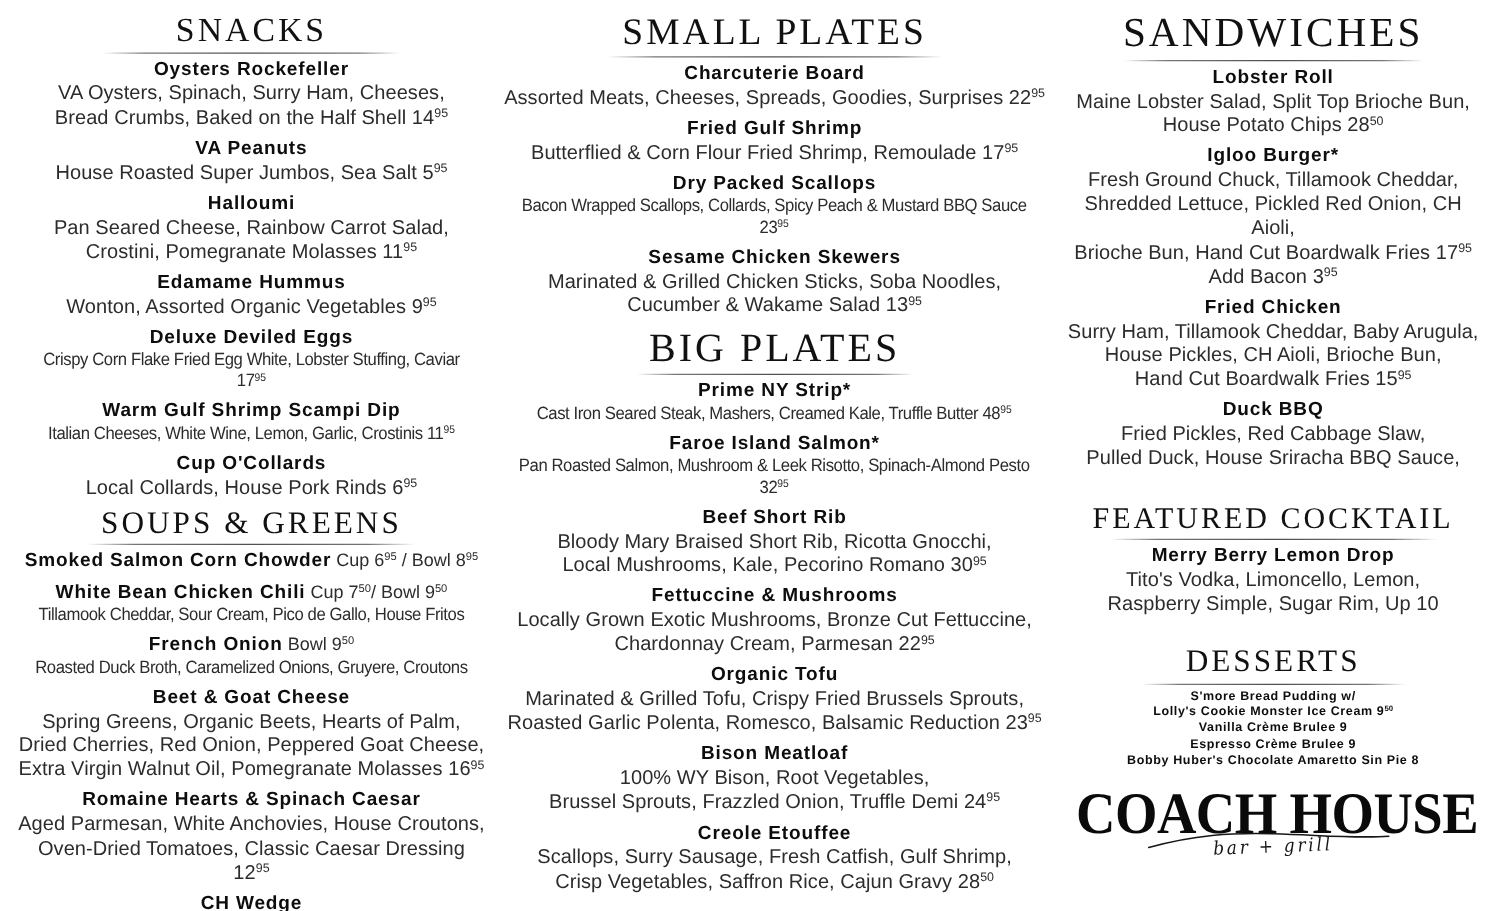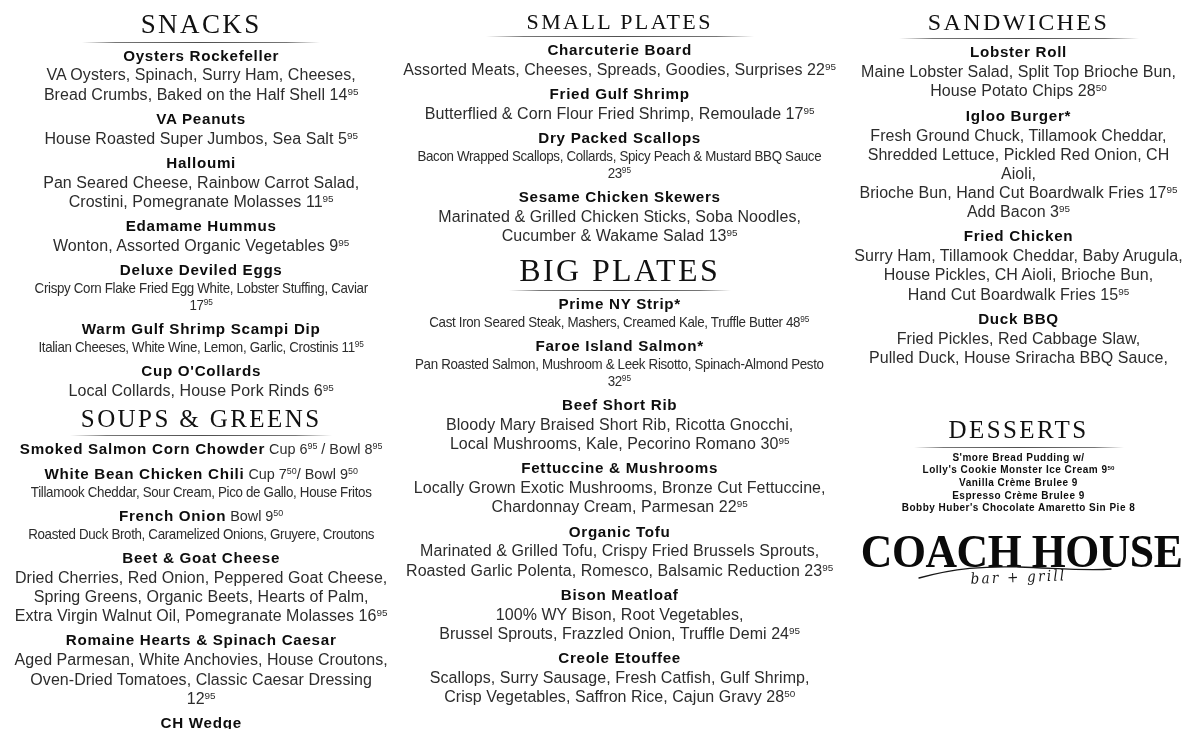--- a/index.html
+++ b/index.html
@@ -198,39 +198,39 @@
           <div class="item">
             <div class="item-name">White Bean Chicken Chili<span class="item-price-inline"> Cup 7<sup>50</sup>/ Bowl 9<sup>50</sup></span></div>
             <div class="item-desc narrow">Tillamook Cheddar, Sour Cream, Pico de Gallo, House Fritos</div>
           </div>
           <div class="item">
             <div class="item-name">French Onion<span class="item-price-inline"> Bowl 9<sup>50</sup></span></div>
             <div class="item-desc narrow">Roasted Duck Broth, Caramelized Onions, Gruyere, Croutons</div>
           </div>
           <div class="item">
             <div class="item-name">Beet &amp; Goat Cheese</div>
+            <div class="item-desc">Spring Greens, Organic Beets, Hearts of Palm,</div>
             <div class="item-desc">Dried Cherries, Red Onion, Peppered Goat Cheese,</div>
-            <div class="item-desc">Spring Greens, Organic Beets, Hearts of Palm,</div>
             <div class="item-desc">Extra Virgin Walnut Oil, Pomegranate Molasses 16<sup>95</sup></div>
           </div>
           <div class="item">
             <div class="item-name">Romaine Hearts &amp; Spinach Caesar</div>
             <div class="item-desc">Aged Parmesan, White Anchovies, House Croutons,</div>
             <div class="item-desc">Oven-Dried Tomatoes, Classic Caesar Dressing 12<sup>95</sup></div>
           </div>
           <div class="item">
             <div class="item-name">CH Wedge</div>
             <div class="item-desc narrow">Crisp Baby Iceberg Lettuce, Bacon, Red Onion, Heirloom Tomato,</div>
             <div class="item-desc narrow">Pumpkin Seeds, Hard Boiled Egg, Blue Cheese Dressing 13<sup>95</sup></div>
           </div>
         </div>
       </div>
     <div class="col col-middle" id="col-middle">
         <div class="section">
-          <div class="section-head" style="font-size: 22px;">SMALL PLATES</div>
+          <div class="section-head" style="font-size: 30px;">SMALL PLATES</div>
           <div class="head-rule" style="width: 268px;"></div>
           <div class="item">
             <div class="item-name">Charcuterie Board</div>
             <div class="item-desc">Assorted Meats, Cheeses, Spreads, Goodies, Surprises 22<sup>95</sup></div>
           </div>
           <div class="item">
             <div class="item-name">Fried Gulf Shrimp</div>
             <div class="item-desc">Butterflied &amp; Corn Flour Fried Shrimp, Remoulade 17<sup>95</sup></div>
           </div>
           <div class="item">
@@ -277,21 +277,21 @@
           </div>
           <div class="item">
             <div class="item-name">Creole Etouffee</div>
             <div class="item-desc">Scallops, Surry Sausage, Fresh Catfish, Gulf Shrimp,</div>
             <div class="item-desc">Crisp Vegetables, Saffron Rice, Cajun Gravy 28<sup>50</sup></div>
           </div>
         </div>
       </div>
     <div class="col col-right" id="col-right">
         <div class="section">
-          <div class="section-head" style="font-size: 24px;">SANDWICHES</div>
+          <div class="section-head" style="font-size: 33px;">SANDWICHES</div>
           <div class="head-rule" style="width: 240px;"></div>
           <div class="item">
             <div class="item-name">Lobster Roll</div>
             <div class="item-desc">Maine Lobster Salad, Split Top Brioche Bun,</div>
             <div class="item-desc">House Potato Chips 28<sup>50</sup></div>
           </div>
           <div class="item">
             <div class="item-name">Igloo Burger*</div>
             <div class="item-desc">Fresh Ground Chuck, Tillamook Cheddar,</div>
             <div class="item-desc">Shredded Lettuce, Pickled Red Onion, CH Aioli,</div>
@@ -304,20 +304,29 @@
             <div class="item-desc">House Pickles, CH Aioli, Brioche Bun,</div>
             <div class="item-desc">Hand Cut Boardwalk Fries 15<sup>95</sup></div>
           </div>
           <div class="item">
             <div class="item-name">Duck BBQ</div>
             <div class="item-desc">Fried Pickles, Red Cabbage Slaw,</div>
             <div class="item-desc">Pulled Duck, House Sriracha BBQ Sauce,</div>
           </div>
         </div>
         <div class="gap-md" style="height: 26px;"></div>
+        <div class="section">
+          <div class="section-head" style="font-size: 24px;">FEATURED COCKTAIL</div>
+          <div class="head-rule" style="width: 262px;"></div>
+          <div class="item">
+            <div class="item-name">Merry Berry Lemon Drop</div>
+            <div class="item-desc">Tito's Vodka, Limoncello, Lemon,</div>
+            <div class="item-desc">Raspberry Simple, Sugar Rim, Up 10</div>
+          </div>
+        </div>
         <div class="gap-md" style="height: 24px;"></div>
         <div class="section">
           <div class="section-head" style="font-size: 25px;">DESSERTS</div>
           <div class="head-rule" style="width: 210px;"></div>
           <div class="dessert-line">S'more Bread Pudding w/</div>
           <div class="dessert-line">Lolly's Cookie Monster Ice Cream 9<sup>50</sup></div>
           <div class="dessert-line">Vanilla Crème Brulee 9</div>
           <div class="dessert-line">Espresso Crème Brulee 9</div>
           <div class="dessert-line">Bobby Huber's Chocolate Amaretto Sin Pie 8</div>
         </div>

